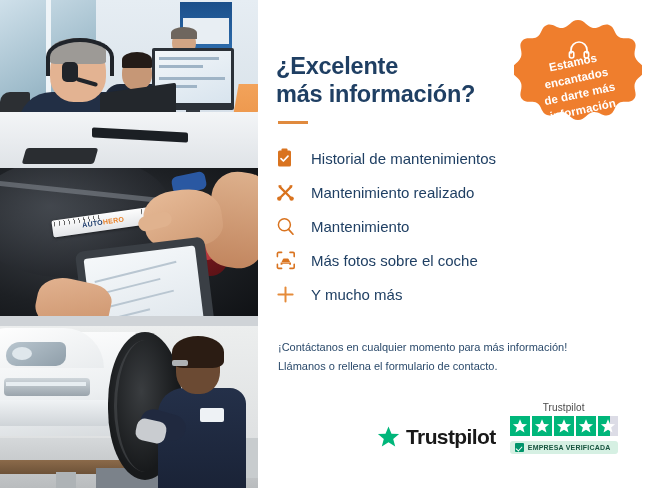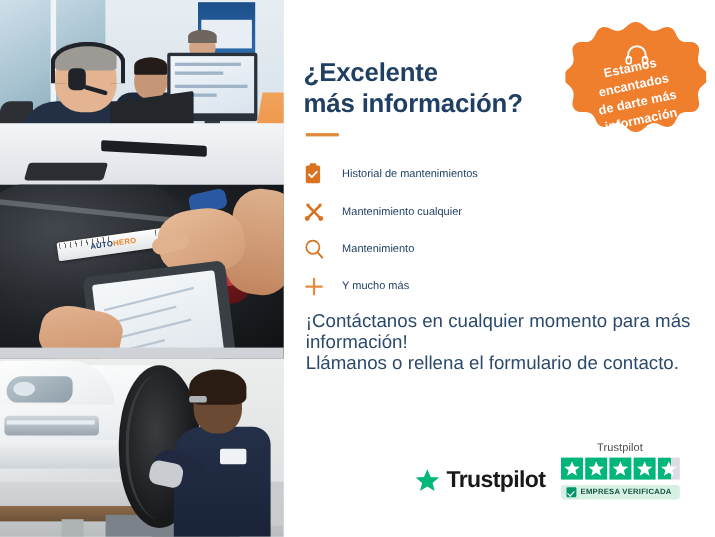--- a/index.html
+++ b/index.html
@@ -169,23 +169,23 @@
   .content{position:relative;flex:1;height:488px;background:#ffffff;
     padding:52px 0 0 18px;box-sizing:border-box;}
   .heading{color:#1f3f63;font-size:23.5px;line-height:28px;font-weight:bold;
     letter-spacing:-.2px;margin:0;max-width:230px;}
   .rule{width:30px;height:3px;background:#e08a3e;margin:13px 0 18px 2px;}
 
   .features{list-style:none;margin:0;padding:0;}
   .feature{display:flex;align-items:center;height:32px;margin-bottom:2px;}
   .f-icon{width:26px;height:22px;flex:0 0 26px;display:flex;align-items:center;
     justify-content:flex-start;color:#d9731f;}
-  .f-label{color:#1f3f63;font-size:10px;margin-left:9px;white-space:nowrap;}
-
-  .bodytext{margin:6px 0 0 2px;color:#2b4a6b;font-size:17px;line-height:19px;max-width:360px;}
+  .f-label{color:#1f3f63;font-size:15px;margin-left:9px;white-space:nowrap;}
+
+  .bodytext{margin:28px 0 0 2px;color:#2b4a6b;font-size:11px;line-height:19px;max-width:360px;}
 
   
   .badge{position:absolute;right:8px;top:16px;width:128px;height:128px;}
   .badge svg{position:absolute;inset:0;}
   .badge .headset{position:absolute;left:54px;top:24px;width:22px;height:20px;}
   .badge .btext{position:absolute;left:0;top:38px;width:128px;text-align:center;
     color:#ffffff;font-weight:bold;font-size:11.5px;line-height:16px;
     transform:rotate(-12deg);letter-spacing:.1px;}
 
   
@@ -339,33 +339,48 @@
             <g stroke="#d9731f" stroke-width="2.3" stroke-linecap="round">
               <path d="M3.6 3.6 L15.2 15.2"></path>
               <path d="M15.2 3.6 L3.6 15.2"></path>
             </g>
             <path d="M2.2 2.2 l3.2 0 l0 3.2 z" fill="#d9731f"></path>
             <path d="M16.8 2.2 l-3.2 0 l0 3.2 z" fill="#d9731f"></path>
             <circle cx="15.6" cy="15.6" r="2.2" fill="#d9731f"></circle>
             <circle cx="3.3" cy="15.6" r="2.2" fill="#d9731f"></circle>
           </svg>
         </span>
-        <span class="f-label">Mantenimiento cualquier</span>
+        <span class="f-label">Mantenimiento realizado</span>
       </li>
 
       <li class="feature">
         <span class="f-icon">
           <svg width="19" height="19" viewBox="0 0 19 19">
             <circle cx="8.4" cy="7.8" r="6" fill="none" stroke="#d9731f" stroke-width="1.5"></circle>
             <path d="M12.6 12.4 L17 17.2" stroke="#d9731f" stroke-width="1.7" stroke-linecap="round"></path>
           </svg>
         </span>
         <span class="f-label">Mantenimiento</span>
       </li>
 
+      <li class="feature">
+        <span class="f-icon">
+          <svg width="20" height="19" viewBox="0 0 20 19">
+            <g fill="none" stroke="#d9731f" stroke-width="1.6" stroke-linecap="round">
+              <path d="M1.4 5.6 V2.6 a1.2 1.2 0 0 1 1.2-1.2 H5.6"></path>
+              <path d="M18.2 5.6 V2.6 a1.2 1.2 0 0 0-1.2-1.2 H14"></path>
+              <path d="M1.4 13.2 V16.2 a1.2 1.2 0 0 0 1.2 1.2 H5.6"></path>
+              <path d="M18.2 13.2 V16.2 a1.2 1.2 0 0 1-1.2 1.2 H14"></path>
+            </g>
+            <path d="M4.6 11.6 h10.4 v2.1 h-1.8 v-.9 h-6.8 v.9 h-1.8 z" fill="#d9731f"></path>
+            <path d="M5.4 11.3 l1.5-3.1 a1 1 0 0 1 .9-.6 h4 a1 1 0 0 1 .9.6 l1.5 3.1 z" fill="#d9731f"></path>
+          </svg>
+        </span>
+        <span class="f-label">Más fotos sobre el coche</span>
+      </li>
 
       <li class="feature">
         <span class="f-icon">
           <svg width="19" height="19" viewBox="0 0 19 19">
             <g stroke="#e58b3a" stroke-width="2" stroke-linecap="round">
               <path d="M9.5 2.4 V16.6"></path>
               <path d="M2.4 9.5 H16.6"></path>
             </g>
           </svg>
         </span>

